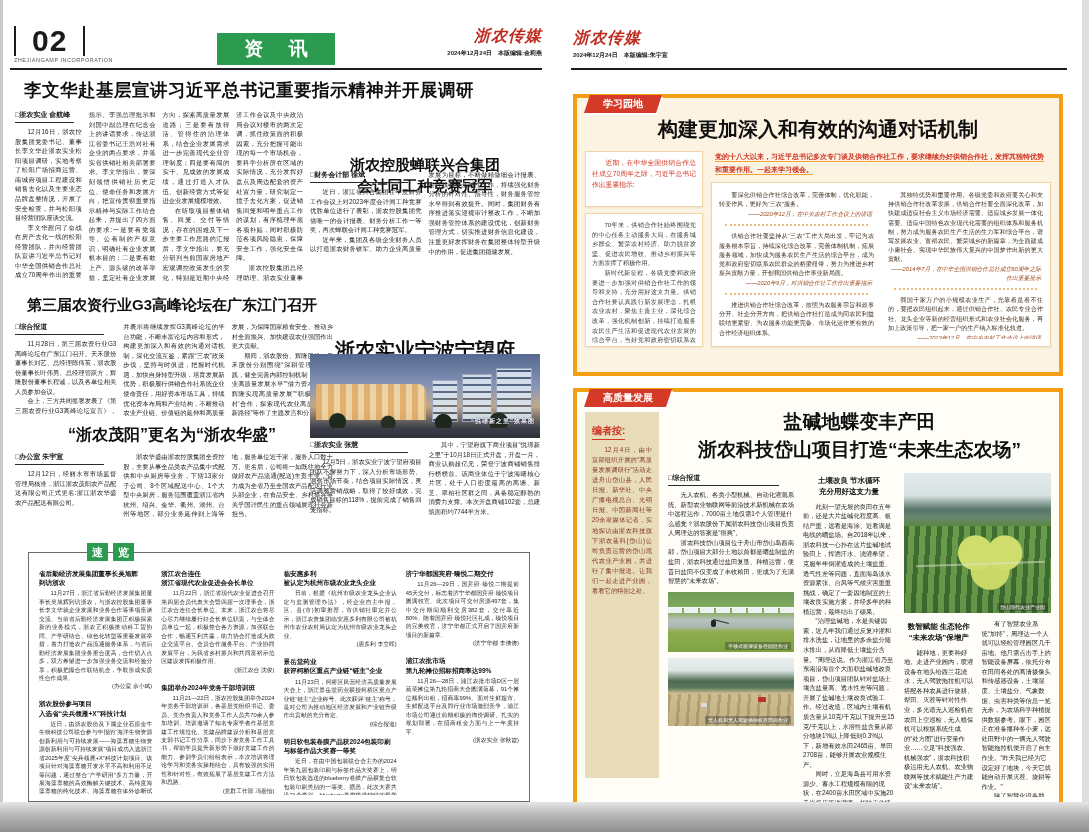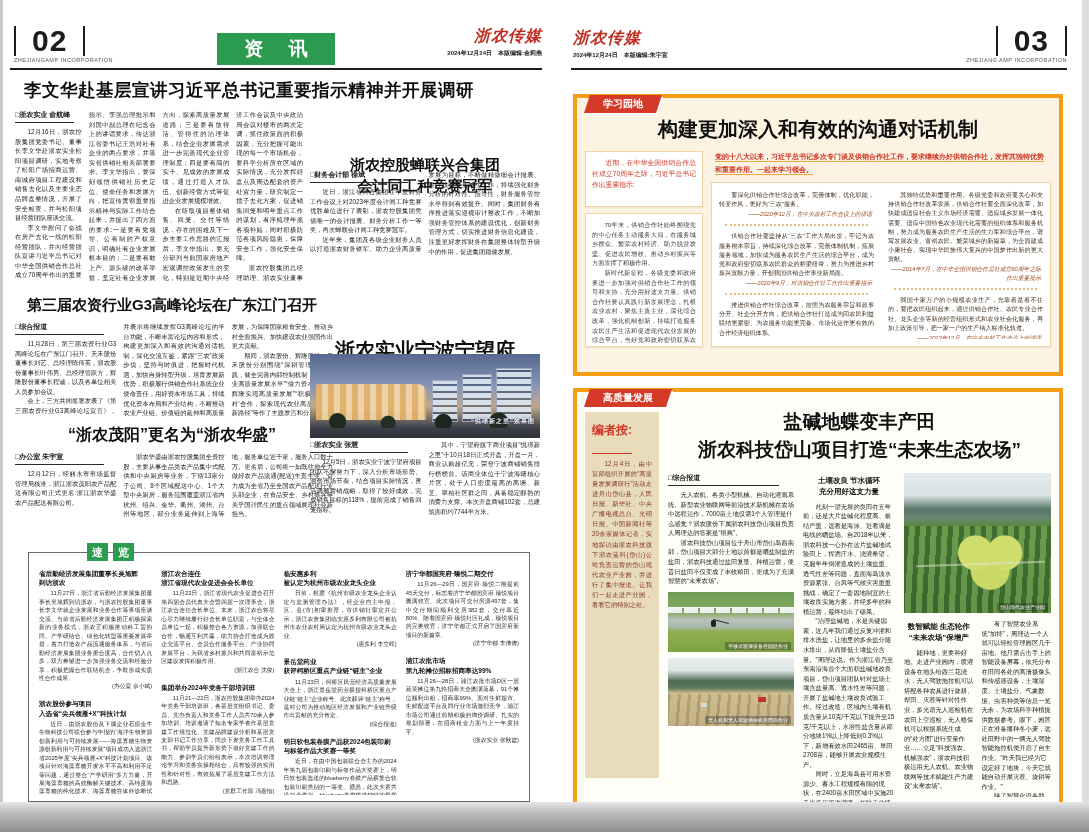--- a/index.html
+++ b/index.html
@@ -74,22 +74,22 @@
     text-decoration:underline;text-decoration-color:#f0a43c;text-underline-offset:2px;}
   .quotes{flex:1;display:flex;gap:14px;overflow:hidden;padding:7px;}
   .qc{flex:1;overflow:hidden;}
   .quote-p{font-size:6.1px;line-height:1.5;text-align:justify;text-indent:2em;color:#3d2c1c;margin:0;}
   .attr{font-size:5.8px;color:#9c4a1d;text-align:right;margin:2px 2px 0;font-style:italic;}
   .dotsep{border-top:2px dotted #eeb97c;margin:5px 6px;}
 
   .hq{top:366px;height:434px;background:#fffdf8;padding:14px 8px 8px;}
   .hq-row{display:flex;gap:9px;height:100%;}
   .hq-side{width:74px;background:#e9dcba;padding:8px 7px;box-sizing:border-box;height:366px;margin-top:6px;}
-  .note-label{color:#d03726;font-weight:bold;font-size:12px;border-bottom:1.5px solid #d03726;
-    display:inline-block;margin-bottom:5px;padding-bottom:14px;}
+  .note-label{color:#d03726;font-weight:bold;font-size:10px;border-bottom:1.5px solid #d03726;
+    display:inline-block;margin-bottom:5px;padding-bottom:1px;}
   .note-text{font-size:6.3px;line-height:1.6;color:#7e3424;text-align:justify;text-indent:2em;}
   .hq-main{flex:1;}
   .hq-title{font-size:19px;line-height:1.45;margin:2px 0 10px;}
   .hq-cols{display:flex;gap:9px;height:330px;overflow:hidden;}
   .hq-colA{width:126px;}
   .hq-colB{width:92px;}
   .hq-colR{flex:1;}
   .subhead{font-weight:bold;font-size:7.5px;text-align:center;line-height:1.5;margin:2px 0 4px;color:#111;}
   .photo{position:relative;overflow:hidden;margin:6px 0 2px;}
   .pcap{position:absolute;right:3px;bottom:2px;color:#fff;font-size:5px;
@@ -269,24 +269,20 @@
     </div>
   </div>
 </div>
 
 <div class="page page-right">
 
   <div class="ph">
     <div class="mast-left">
       <div class="masthead">浙农传媒</div>
       <div class="dateline">2024年12月24日　本版编辑:朱宇宣</div>
-    </div>
-    <div class="ph-right">
-      <div class="pagenum">03</div>
-      <div class="orgline">ZHEJIANG AMP INCORPORATION</div>
     </div>
   </div>
 
   <div class="obox study">
     <div class="otag">
       <span>学习园地</span>
     </div>
     <div class="headline c study-title">构建更加深入和有效的沟通对话机制</div>
     <div class="study-row">
       <div class="study-left">

